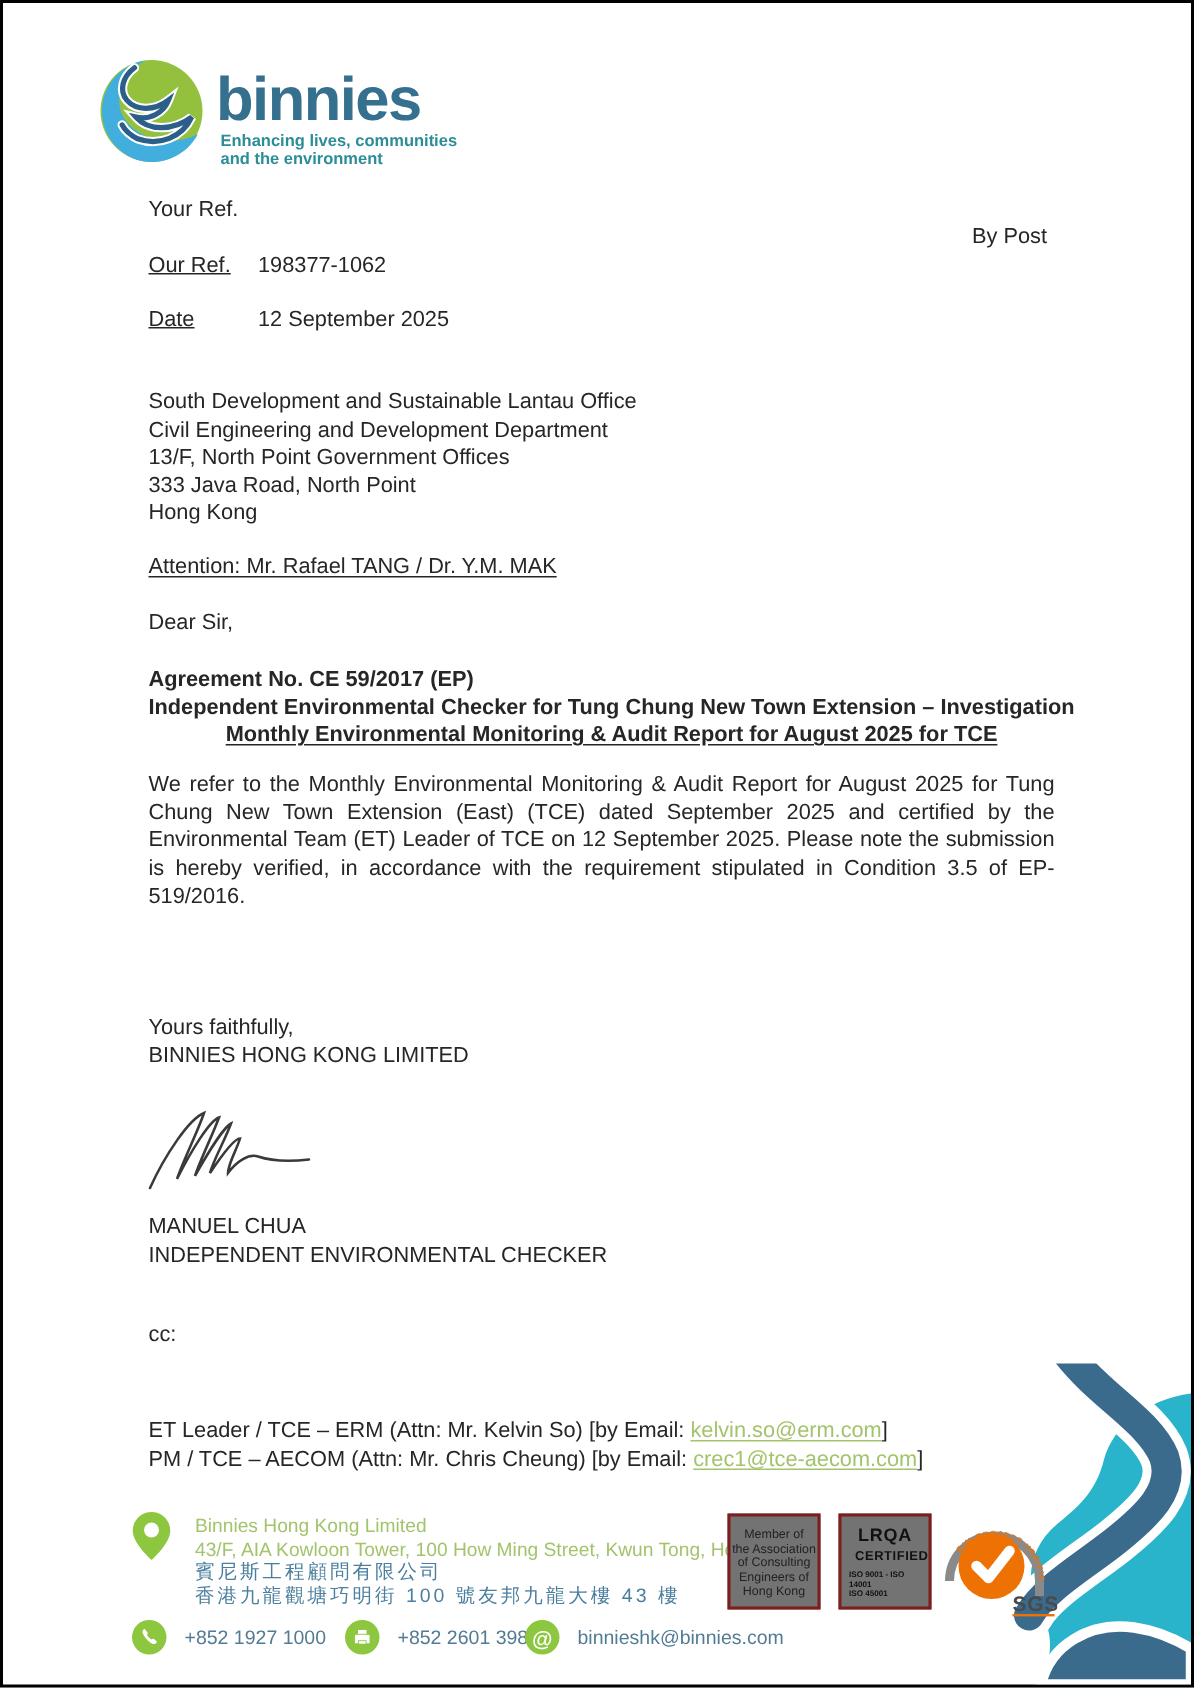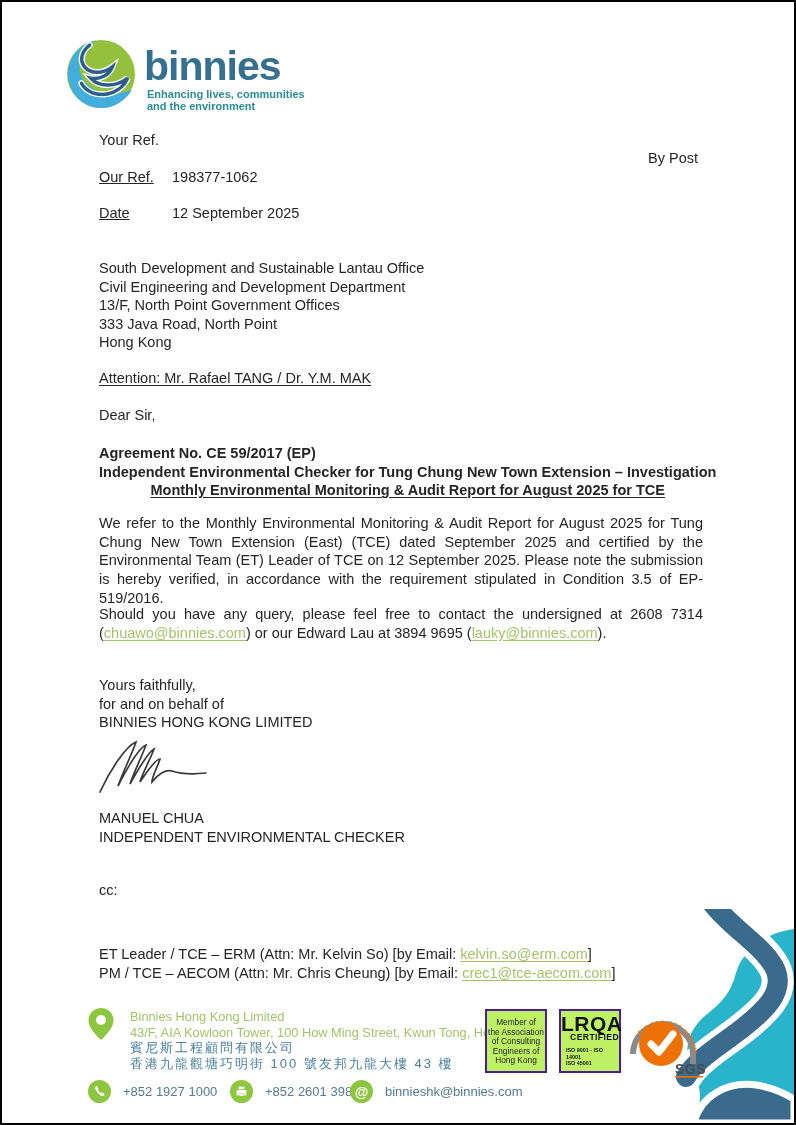--- a/index.html
+++ b/index.html
@@ -39,25 +39,25 @@
   
   .pin { left:85px; top:1005px; width:28px; height:34px; }
   .fblock { left:128px; top:1007px; }
   .f-en { color:#a3c46c; font-size:12.8px; line-height:15.6px; }
   .f-zh { color:#4a7f9e; font-size:13px; line-height:15.8px; letter-spacing:2px; }
   .contact { top:1078px; display:flex; align-items:center; }
   .contact .txt { color:#537b94; font-size:13px; margin-left:12px; }
   .cicon { width:23px; height:23px; border-radius:50%; background:#8dc63f; display:flex; align-items:center; justify-content:center; }
   .c-phone { left:86px; } .c-fax { left:228px; } .c-mail { left:348px; }
 
-  .certbox { border:2px solid #4c1d95; background:#bef264; text-align:center; z-index:2; }
+  .certbox { border:2px solid #7f1d1d; background:#737373; text-align:center; z-index:2; }
   .ace { left:483px; top:1007px; width:62px; height:64px; padding-top:7px;
          font-size:8.3px; line-height:9.6px; color:#222; }
   .lrqa { left:557px; top:1007px; width:62px; height:64px; padding-top:4px; }
-  .lrqa .big { font-size:21px; font-weight:bold; letter-spacing:.5px; color:#111; line-height:17px; }
+  .lrqa .big { font-size:12px; font-weight:bold; letter-spacing:.5px; color:#111; line-height:17px; }
   .lrqa .cert { font-size:8.6px; font-weight:bold; letter-spacing:.4px; color:#111;text-align:right; }
   .lrqa .iso { font-size:5.4px; font-weight:bold; color:#111; line-height:6.5px; margin-top:5px; text-align:left; padding-left:5px; }
   .sgs { left:621px; top:1000px; width:82px; height:80px; z-index:2; }
 
   .decor { right:0; bottom:0; width:170px; height:214px; z-index:1; }
   .sig { left:92px; top:736px; width:125px; height:60px; }
 </style>
 </head>
 <body>
 
@@ -105,25 +105,23 @@
   <div class="abs content-left" style="top:405px;">Dear Sir,</div>
 
   <div class="abs content-left subject" style="top:442px;">
     <div>Agreement No. CE 59/2017 (EP)</div>
     <div>Independent Environmental Checker for Tung Chung New Town Extension – Investigation</div>
     <div class="underline">Monthly Environmental Monitoring &amp; Audit Report for August 2025 for TCE</div>
   </div>
 
   <div class="abs content-left para" style="top:512px;">We refer to the Monthly Environmental Monitoring &amp; Audit Report for August 2025 for Tung Chung New Town Extension (East) (TCE) dated September 2025 and certified by the Environmental Team (ET) Leader of TCE on 12 September 2025. Please note the submission is hereby verified, in accordance with the requirement stipulated in Condition 3.5 of EP-519/2016.</div>
 
-  <div class="abs content-left para" style="top:603px;"><span>Should you have any query, please feel free to contact the undersigned at 2608 7314 (</span><span class="maillink">chuawo@binnies.com</span><span>) or our Edward Lau at 3894 9695 (</span><span class="maillink">lauky@binnies.com</span><span>).</span></div>
 
   <div class="abs content-left closing" style="top:674px;">
     <div>Yours faithfully,</div>
-    <div>for and on behalf of</div>
     <div>BINNIES HONG KONG LIMITED</div>
   </div>
 
   <svg class="abs sig" viewBox="0 0 125 60">
     <path d="M6,54 C16,32 32,8 42,4 C38,16 28,36 24,48 C34,28 46,9 52,7 C48,18 40,34 36,46 C46,28 56,13 60,11 C56,22 48,36 46,44 C54,32 62,21 66,21 C64,28 58,38 58,44 C64,36 72,31 78,33 C84,35 94,37 112,35" fill="none" stroke="#3a3a3a" stroke-width="1.7" stroke-linecap="round"></path>
   </svg>
 
   <div class="abs content-left namelines" style="top:807px;">
     <div>MANUEL CHUA</div>
     <div>INDEPENDENT ENVIRONMENTAL CHECKER</div>

